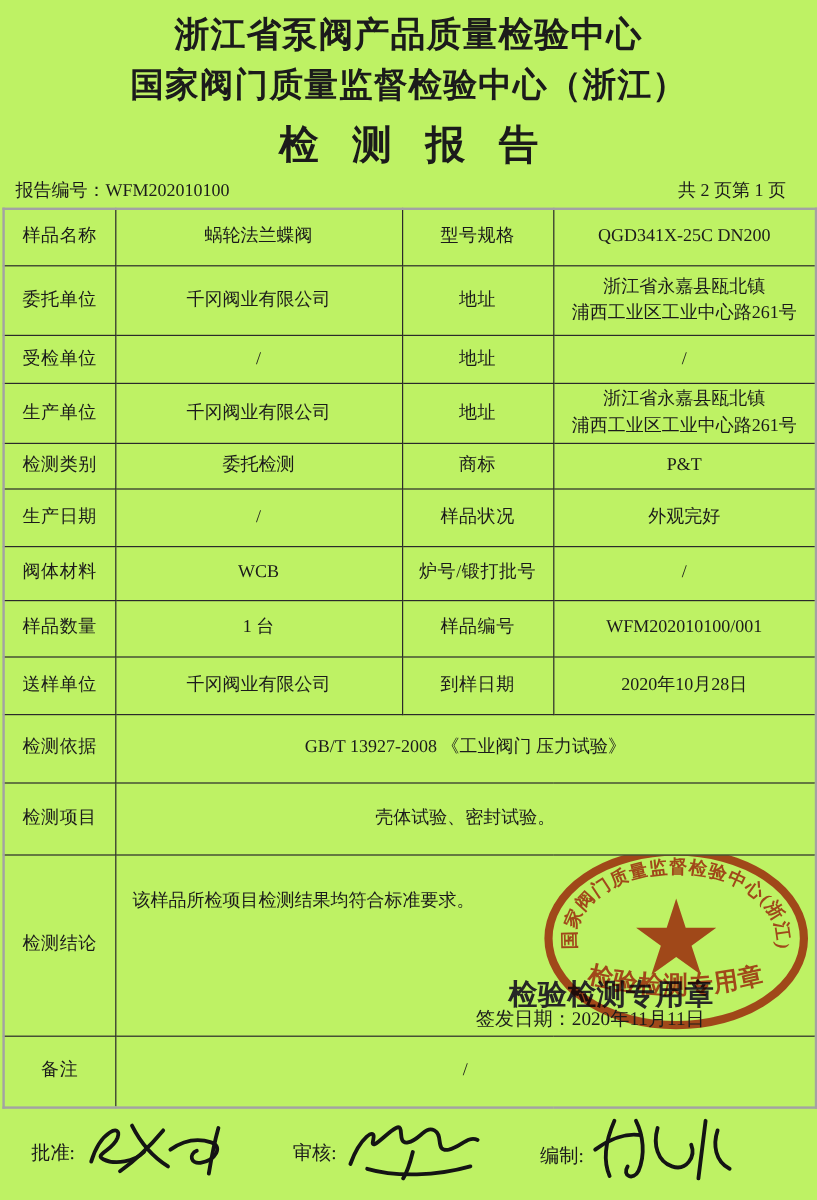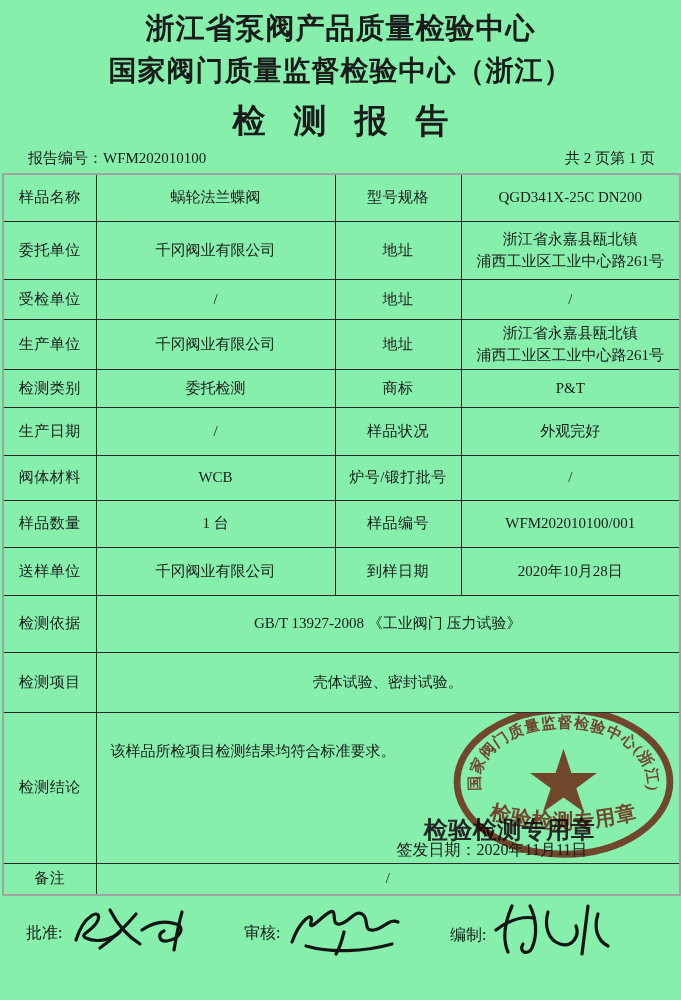--- a/index.html
+++ b/index.html
@@ -1,29 +1,29 @@
 <!DOCTYPE html>
 <html><head>
 <meta charset="utf-8">
 <style>
   html,body{margin:0;padding:0;}
   body{
     width:681px;height:1000px;background:#fff;
     font-family:"Liberation Serif","DejaVu Serif",serif;
     color:#1b1b1b;
   }
-  .page{position:relative;width:681px;height:1000px;background:#86efac;overflow:hidden;}
+  .page{position:relative;width:681px;height:1000px;background:#bef264;overflow:hidden;}
 
   
   .org-line1{margin-top:9px;text-align:center;font-size:29px;font-weight:bold;letter-spacing:1px;}
   .org-line2{margin-top:3px;text-align:center;font-size:28px;font-weight:bold;letter-spacing:1px;}
   .report-title-wrap{margin-top:9px;text-align:center;font-family:Liberation Serif, serif;}
   .report-title{display:inline-block;font-size:33px;font-weight:bold;letter-spacing:0.85em;margin-right:-0.85em;}
   .report-meta{display:flex;justify-content:space-between;align-items:flex-end;
-    padding:0 26px 0 28px;margin-top:5px;font-size:15px;}
+    padding:0 26px 0 13px;margin-top:5px;font-size:15px;}
   .report-meta .pages{display:flex;}
 
   
   table.main{border-collapse:collapse;table-layout:fixed;width:677px;margin:5px 2px 0 2px;
     border:2px solid #a3a3a3;}
   table.main td{border:1.6px solid #2a2a2a;font-size:15px;text-align:center;
     vertical-align:middle;padding:2px 4px;line-height:1.4;overflow:hidden;}
   td.lbl{letter-spacing:0.5px;}
   .addr div{line-height:1.5;}
   td.items-cell{text-align:left;vertical-align:top;padding:11px 10px;font-family:Liberation Serif, serif;}
@@ -160,21 +160,21 @@
             <polygon fill="#d3382b" points="0,-34 8.1,-9.1 34.2,-9.1 13.1,6.3 21.2,31.1 0,15.8 -21.2,31.1 -13.1,6.3 -34.2,-9.1 -8.1,-9.1"></polygon>
             <path id="botArc" d="M -80 36 Q 0 58 80 36" fill="none"></path>
             <text font-size="21" font-weight="bold" fill="#d3382b" letter-spacing="1">
               <textPath href="#botArc" startOffset="50%" text-anchor="middle">检验检测专用章</textPath>
             </text>
           </svg>
         </div>
       </td>
     </tr>
 
-    <tr style="height:32px">
+    <tr style="height:60px">
       <td class="lbl">备注</td>
       <td colspan="3">/</td>
     </tr>
   </tbody>
     </table>
 
   <div class="footer">
     <div class="sig-group g1">
       <span class="sig-label">批准:</span>
       <svg class="sig-svg" width="140" height="56" viewBox="0 0 140 56">

